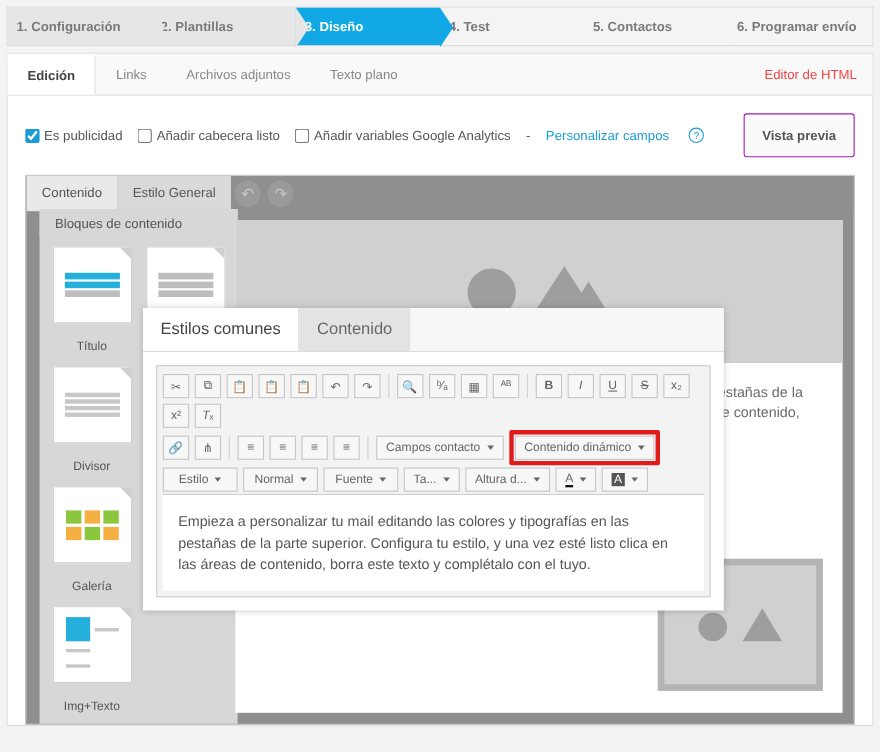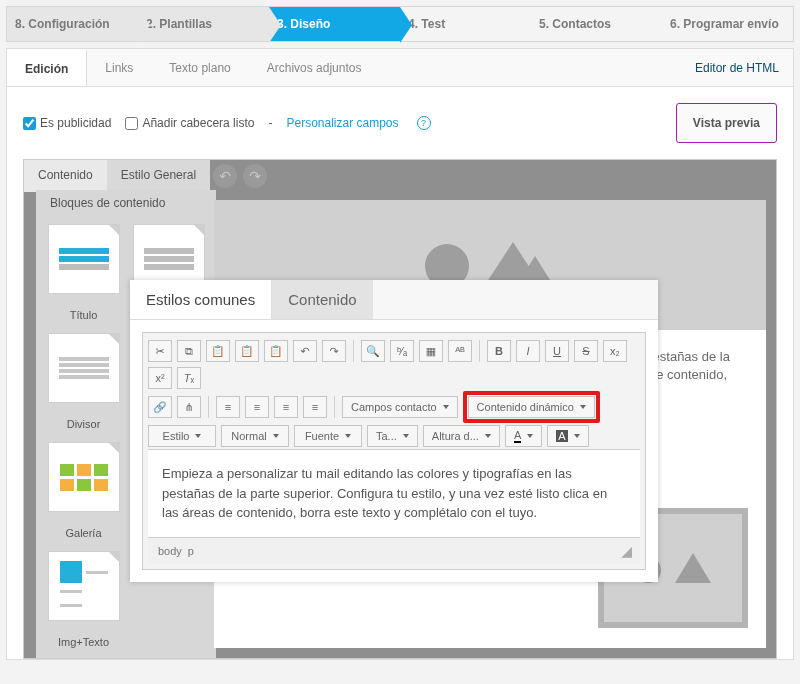--- a/index.html
+++ b/index.html
@@ -72,21 +72,21 @@
     cursor:pointer;
   }
   .tabs-row .tab.active {
     background:#fff;
     color:#444;
     border-right:1px solid #ddd;
     border-top:3px solid #fff;
     font-weight:bold;
   }
   .tabs-row .spacer{flex:1;}
-  .tabs-row .editor-link{color:#0c4a6e;padding-right:14px;cursor:pointer;}
+  .tabs-row .editor-link{color:#ef4444;padding-right:14px;cursor:pointer;}
   .options-row {
     display:flex;align-items:center;padding:16px 16px;gap:14px;font-size:12px;
   }
   .options-row label{display:flex;align-items:center;gap:4px;color:#555;}
   .personalize{color:#1a9cd6;cursor:pointer;text-align:center;}
   .help-icon{display:inline-block;width:14px;height:14px;border:1px solid #1a9cd6;color:#1a9cd6;border-radius:50%;font-size:9px;text-align:center;line-height:13px;margin-left:4px;}
   .preview-btn{margin-left:auto;border:1px solid #a21caf;background:#fafafa;padding:12px 16px;border-radius:3px;color:#555;cursor:pointer;font-weight:bold;}
   
   .builder {
     margin:0 16px 0 16px;
@@ -139,46 +139,50 @@
   .s-gal span:nth-child(even){background:#f6b042;}
   .s-it span.img{display:inline-block;width:22px;height:22px;background:#25b0db;margin-right:4px;vertical-align:middle;}
   .s-it span.tx{display:inline-block;width:22px;height:3px;background:#c7c7c7;margin:1px 0;}
   .s-orange{width:40px;height:32px;background:#f4793d;}
   .group-sep{display:inline-block;width:1px;height:22px;background:#d0d0d0;margin:0 2px;}
 </style>
 </head>
 <body>
 
 <div class="wizard">
-  <div class="step">8. Configuración</div>
+  <div class="step">1. Configuración</div>
   <div class="step">2. Plantillas</div>
   <div class="step active">3. Diseño</div>
   <div class="step">4. Test</div>
   <div class="step">5. Contactos</div>
   <div class="step">6. Programar envío</div>
 </div>
 
 <div class="panel">
   <div class="tabs-row">
     <div class="tab active">Edición</div>
     <div class="tab">Links</div>
+    <div class="tab">Archivos adjuntos</div>
     <div class="tab">Texto plano</div>
-    <div class="tab">Archivos adjuntos</div>
     <div class="spacer"></div>
     <div class="editor-link">Editor de HTML</div>
   </div>
 
   <div class="options-row">
     <label>
       <input type="checkbox" checked="" style="accent-color: rgb(26, 156, 214);">
       <span>Es publicidad</span>
     </label>
     <label>
       <input type="checkbox" style="">
       <span>Añadir cabecera listo</span>
+    </label>
+    <label>
+      <input type="checkbox" style="">
+      <span>Añadir variables Google Analytics</span>
     </label>
     <span> - </span>
     <span class="personalize">Personalizar campos</span>
     <span class="help-icon">?</span>
     <div class="preview-btn">Vista previa</div>
   </div>
 
   <div class="builder">
     <div class="builder-tabs">
       <div class="bt active">Contenido</div>
@@ -334,19 +338,14 @@
       <span class="tb-btn tb-dd" style="min-width:44px">Ta...</span>
       <span class="tb-btn tb-dd" style="min-width:68px">Altura d...</span>
       <span class="tb-btn tb-dd">
           <span style="border-bottom:2px solid #000;display:inline-block">A</span>
         </span>
       <span class="tb-btn tb-dd">
           <span style="background:#555;color:#fff;padding:0 2px">A</span>
         </span>
     </div>
     <div class="editor-area" contenteditable="true" style="">Empieza a personalizar tu mail editando las colores y tipografías en las pestañas de la parte superior. Configura tu estilo, y una vez esté listo clica en las áreas de contenido, borra este texto y complétalo con el tuyo.</div>
-    <div class="editor-footer">
-      <span>body</span>
-      <span>p</span>
-      <span class="drag">◢</span>
-    </div>
   </div>
 </div>
 
 </body></html>

